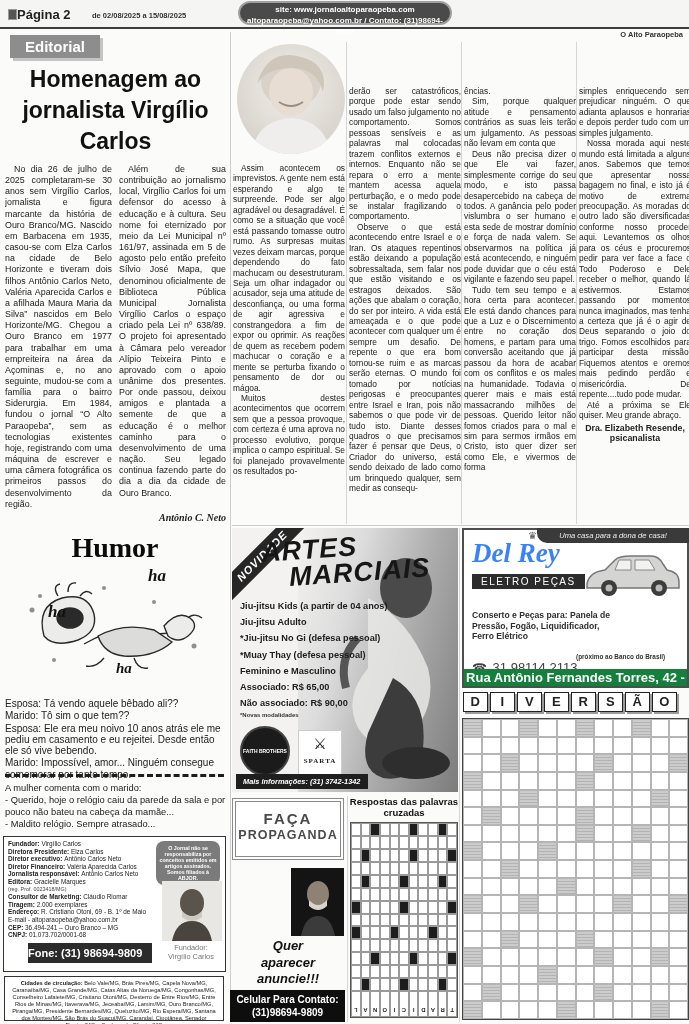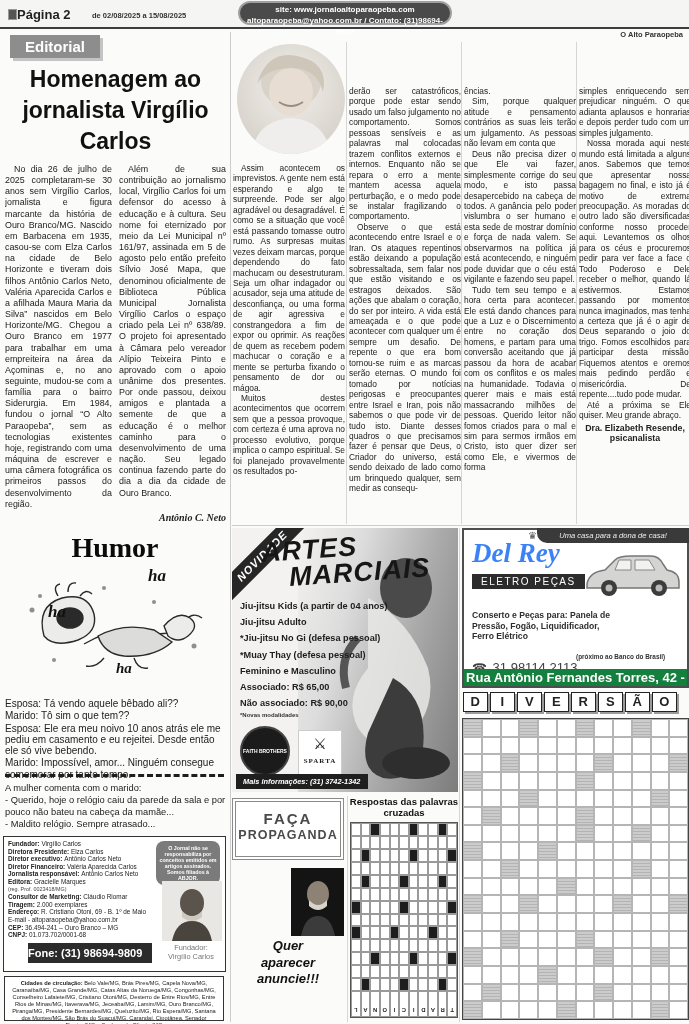--- a/index.html
+++ b/index.html
@@ -736,14 +736,18 @@
       <ellipse cx="27" cy="26" rx="11" ry="13" fill="#8d8273"></ellipse>
       <path d="M10 68 Q14 48 27 48 Q40 48 44 68z" fill="#3b3b3b"></path>
       <path d="M18 32 Q27 42 36 32 L36 38 Q27 46 18 38z" fill="#d9d4cb"></path>
     </svg>
   </div>
   <div class="abs quer">
     <div>Quer</div>
     <div>aparecer</div>
     <div>anuncie!!!</div>
   </div>
+  <div class="abs cel">
+    <div>Celular Para Contato:</div>
+    <div>(31)98694-9809</div>
+  </div>
 
 </div>
 
 </body></html>

